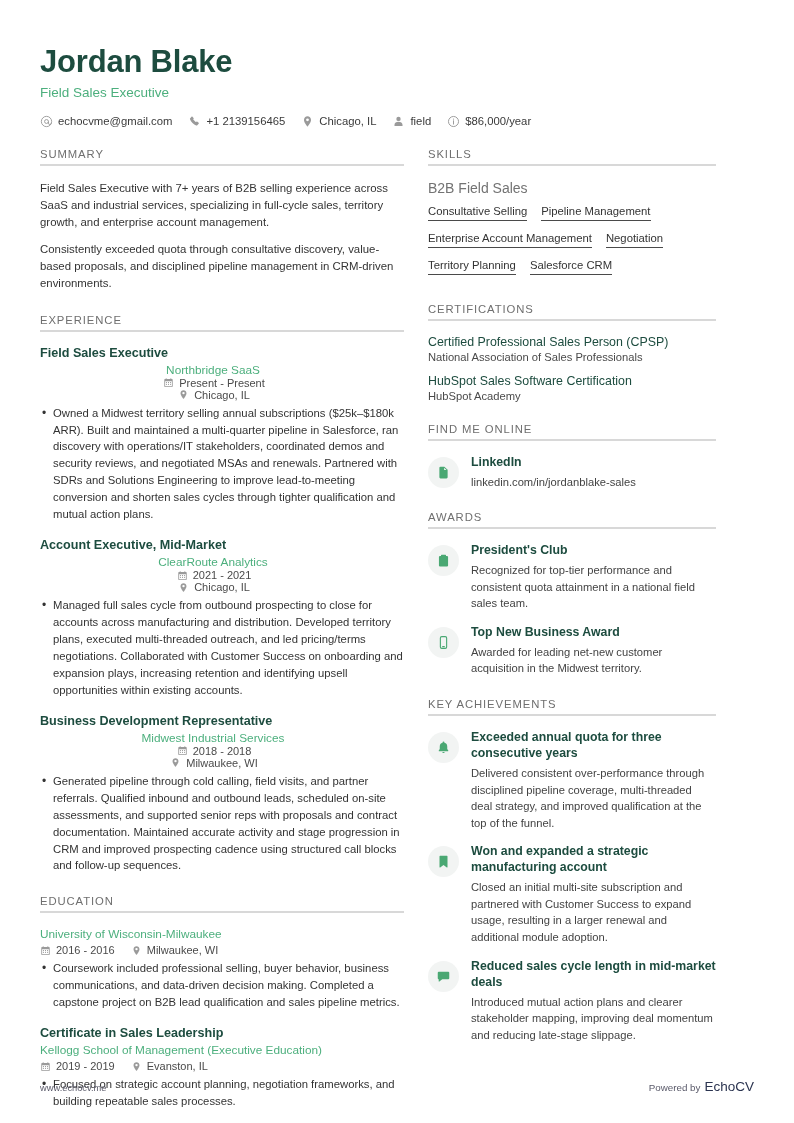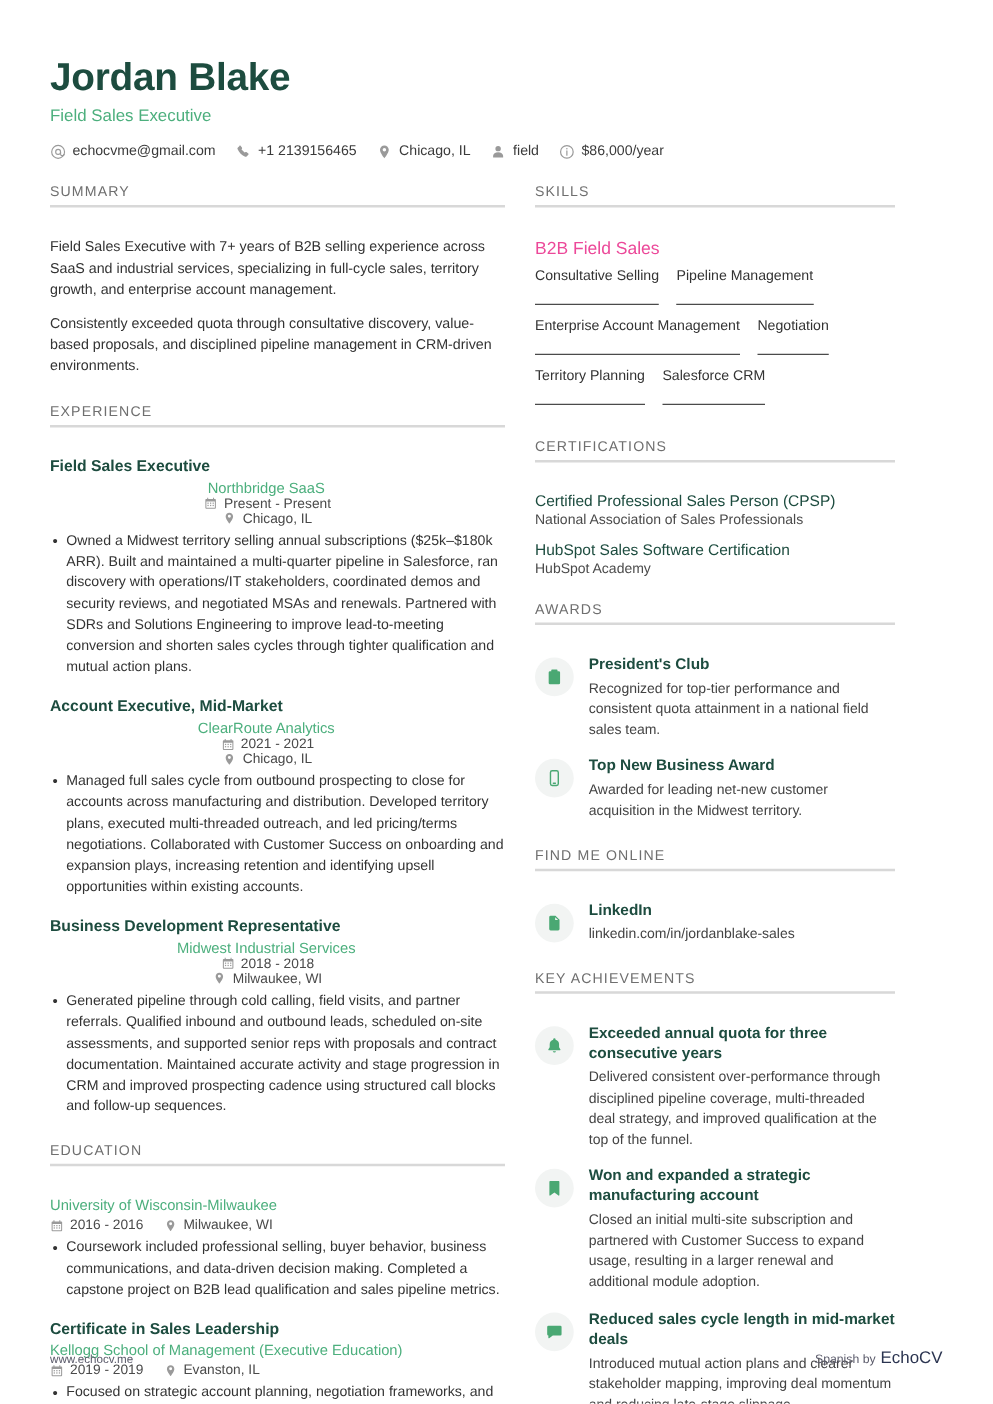--- a/index.html
+++ b/index.html
@@ -69,21 +69,21 @@
   .col-right { width: 288px; }
 
   
   .sec-head {
     font-size: 11.3px;
     letter-spacing: 0.9px;
     color: #6f6f6f;
     text-transform: uppercase;
     padding-bottom: 4px;
     border-bottom: 2.5px solid #d8d8d8;
-    margin-bottom: 24px;
+    margin-bottom: 14px;
     font-weight: 400;
   }
   .sec { margin-bottom: 21px; }
 
   
   .summary p {
     font-size: 11.4px;
     line-height: 1.52;
     color: #333;
     margin-bottom: 9px;
@@ -173,33 +173,33 @@
   .dots { display: flex; align-items: center; gap: 4px; }
   .dot {
     width: 9px; height: 9px; border-radius: 50%;
     background: #d8efe2;
   }
   .dot.on { background: #3aa868; }
 
   
   .skill-main {
     font-size: 14px;
-    color: #ec4899;
+    color: #737373;
     margin-bottom: 9px;
     font-weight: 400;
   }
   .skill-tags {
     display: flex;
     flex-wrap: wrap;
     gap: 4px 14px;
   }
   .skill-tag {
     font-size: 11.3px;
     color: #333;
-    padding-bottom: 16px;
+    padding-bottom: 3px;
     border-bottom: 1.3px solid #4a4a4a;
     margin-bottom: 7px;
     white-space: nowrap;
   }
 
   
   .cert { margin-bottom: 11px; }
   .cert:last-child { margin-bottom: 0; }
   .cert-name {
     font-size: 12.4px;
@@ -557,20 +557,37 @@
               <div class="cert-issuer">National Association of Sales Professionals</div>
             </div>
             <div class="cert">
               <div class="cert-name">HubSpot Sales Software Certification</div>
               <div class="cert-issuer">HubSpot Academy</div>
             </div>
           </div>
       </div>
 
       <div class="sec">
+        <div class="sec-head">FIND ME ONLINE</div>
+        <div id="online-body">
+            <div class="icard">
+              <span class="icard-badge">
+                <svg width="15" height="15" viewBox="0 0 24 24" fill="#4aa873">
+                  <path d="M13.4 2.6H7.2A1.8 1.8 0 0 0 5.4 4.4v15.2a1.8 1.8 0 0 0 1.8 1.8h9.6a1.8 1.8 0 0 0 1.8-1.8V7.6l-5.2-5zm-.4 1.8 3.8 3.7H13z"></path>
+                </svg>
+              </span>
+              <span class="icard-body">
+                <span class="icard-title" style="display:block;">LinkedIn</span>
+                <span class="icard-desc" style="display:block;">linkedin.com/in/jordanblake-sales</span>
+              </span>
+            </div>
+          </div>
+      </div>
+
+      <div class="sec">
         <div class="sec-head">AWARDS</div>
         <div id="awards-body">
             <div class="icard">
               <span class="icard-badge">
                 <svg width="15" height="15" viewBox="0 0 24 24" fill="#4aa873">
                   <path d="M9 2.6h6a1 1 0 0 1 1 1v1.2h1.6A1.7 1.7 0 0 1 19.3 6.5v13.3a1.7 1.7 0 0 1-1.7 1.7H6.4a1.7 1.7 0 0 1-1.7-1.7V6.5a1.7 1.7 0 0 1 1.7-1.7H8V3.6a1 1 0 0 1 1-1z"></path>
                 </svg>
               </span>
               <span class="icard-body">
                 <span class="icard-title" style="display:block;">President's Club</span>
@@ -580,37 +597,20 @@
             <div class="icard">
               <span class="icard-badge">
                 <svg width="15" height="15" viewBox="0 0 24 24" fill="none" stroke="#4aa873" stroke-width="1.8">
                   <rect x="7" y="2.6" width="10" height="18.8" rx="2.2"></rect>
                   <path d="M10.7 18.6h2.6" stroke-linecap="round"></path>
                 </svg>
               </span>
               <span class="icard-body">
                 <span class="icard-title" style="display:block;">Top New Business Award</span>
                 <span class="icard-desc" style="display:block;">Awarded for leading net-new customer acquisition in the Midwest territory.</span>
-              </span>
-            </div>
-          </div>
-      </div>
-
-      <div class="sec">
-        <div class="sec-head">FIND ME ONLINE</div>
-        <div id="online-body">
-            <div class="icard">
-              <span class="icard-badge">
-                <svg width="15" height="15" viewBox="0 0 24 24" fill="#4aa873">
-                  <path d="M13.4 2.6H7.2A1.8 1.8 0 0 0 5.4 4.4v15.2a1.8 1.8 0 0 0 1.8 1.8h9.6a1.8 1.8 0 0 0 1.8-1.8V7.6l-5.2-5zm-.4 1.8 3.8 3.7H13z"></path>
-                </svg>
-              </span>
-              <span class="icard-body">
-                <span class="icard-title" style="display:block;">LinkedIn</span>
-                <span class="icard-desc" style="display:block;">linkedin.com/in/jordanblake-sales</span>
               </span>
             </div>
           </div>
       </div>
 
       <div class="sec">
         <div class="sec-head">KEY ACHIEVEMENTS</div>
         <div id="achievements-body">
             <div class="icard">
               <span class="icard-badge">
@@ -648,17 +648,17 @@
             </div>
           </div>
       </div>
 
     </div>
   </div>
 
   <div class="footer">
     <div class="footer-left">www.echocv.me</div>
     <div>
-      <span class="footer-right">Spanish by</span><span class="footer-brand">EchoCV</span>
+      <span class="footer-right">Powered by</span><span class="footer-brand">EchoCV</span>
     </div>
   </div>
 
 </div>
 
 </body></html>

